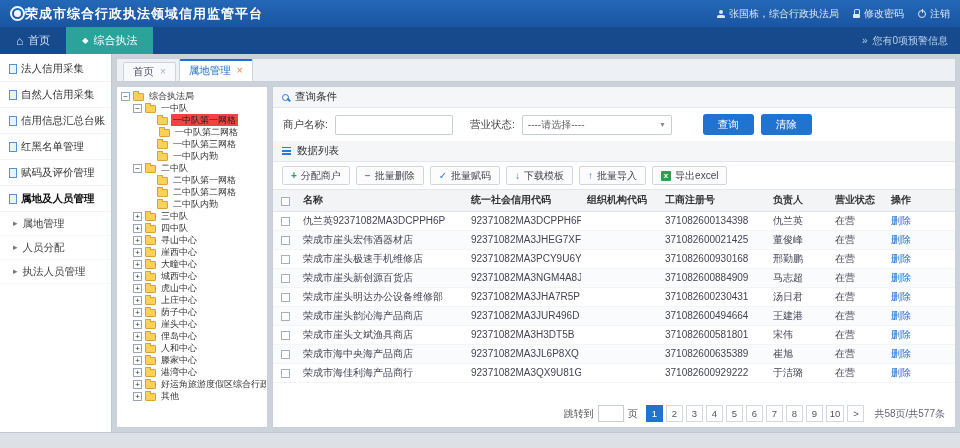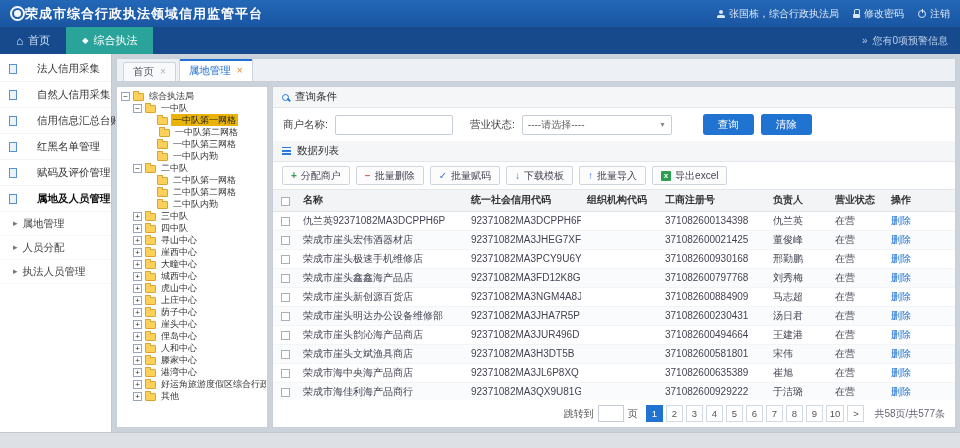--- a/index.html
+++ b/index.html
@@ -23,42 +23,42 @@
 
 .nav-bar{height:27px;background:#174a8d;display:flex;align-items:stretch;color:#cfe0f5;flex:none;font-size:11px}
 .nav-item{display:flex;align-items:center;gap:5px;padding:0 16px;cursor:pointer}
 .nav-item.active{background:#2aa39b;color:#fff}
 .icon-home{font-size:12px;line-height:1}
 .icon-diamond{font-size:8px;line-height:1}
 .nav-right{margin-left:auto;display:flex;align-items:center;gap:5px;padding:0 12px;font-size:10px;color:#b9cfeb;cursor:pointer}
 
 .main-wrap{flex:1;display:flex;min-height:0}
 .sidebar{width:112px;background:#fff;border-right:1px solid #bfc7d1;flex:none;padding-top:2px}
-.side-item{height:26px;display:flex;align-items:center;gap:20px;padding:0 9px;border-bottom:1px solid #f1f3f5;font-size:10.5px;color:#333;cursor:pointer;white-space:nowrap}
+.side-item{height:26px;display:flex;align-items:center;gap:4px;padding:0 9px;border-bottom:1px solid #f1f3f5;font-size:10.5px;color:#333;cursor:pointer;white-space:nowrap}
 .side-item.active{font-weight:bold;color:#111}
 .icon-doc{width:8px;height:10px;border:1px solid #5b8fd4;background:#eaf2fc;flex:none}
 .side-sub{height:24px;display:flex;align-items:center;gap:5px;padding:0 9px 0 13px;font-size:10.5px;color:#444;cursor:pointer;border-bottom:1px solid #f7f8f9;white-space:nowrap}
 .side-sub .arrow{color:#777;font-size:9px;line-height:1}
 .content{flex:1;display:flex;flex-direction:column;min-width:0;padding:4px;gap:4px}
 
 .tabbar{height:24px;background:#edf1f6;border:1px solid #c8cfd8;display:flex;align-items:flex-end;padding:0 6px;gap:3px;flex:none}
 .tab{height:19px;display:flex;align-items:center;gap:6px;padding:0 9px;font-size:10.5px;background:#f7f9fb;border:1px solid #ccd4dd;border-bottom:none;color:#556;border-radius:2px 2px 0 0;cursor:pointer;white-space:nowrap}
 .tab.active{background:#fff;color:#1f6ed4;border-top:2px solid #1f6ed4;height:22px}
 .tab-close{color:#a9b3bd;font-size:10px;line-height:1}
 .tab.active .tab-close{color:#e2862f}
 
 .content-body{flex:1;display:flex;gap:4px;min-height:0}
 .tree-panel{width:152px;background:#fff;border:1px solid #c8cfd8;flex:none;padding:3px 1px;overflow:hidden}
 .tree-node{height:12px;display:flex;align-items:center;gap:3px;font-size:9px;color:#333;white-space:nowrap;cursor:pointer;overflow:hidden}
 .toggle{width:9px;height:9px;flex:none;border:1px solid #97a6b8;background:#fff;font-size:8px;line-height:7px;text-align:center;color:#333}
 .toggle-sp{width:9px;flex:none}
 .icon-folder{width:11px;height:8px;background:#fdd05a;border:1px solid #d9a52e;border-radius:1px;position:relative;flex:none;margin-top:2px}
 .icon-folder::before{content:"";position:absolute;top:-3px;left:-1px;width:4px;height:2px;background:#fdd05a;border:1px solid #d9a52e;border-bottom:none;border-radius:1px 1px 0 0}
 .tree-label{padding:0 2px}
-.tree-label.selected{background:#eab308;color:#222}
+.tree-label.selected{background:#ef4444;color:#222}
 
 .main-panel{flex:1;background:#fff;border:1px solid #c8cfd8;display:flex;flex-direction:column;min-width:0;overflow:hidden}
 .sec-header{height:21px;background:#f4f6f8;border-bottom:1px solid #e3e7eb;display:flex;align-items:center;gap:6px;padding:0 9px;font-size:10.5px;color:#333;flex:none}
 .icon-search{width:7px;height:7px;border:1.5px solid #2a7ae0;border-radius:50%;position:relative;flex:none}
 .icon-search::after{content:"";position:absolute;width:4px;height:1.5px;background:#2a7ae0;right:-3px;bottom:-1px;transform:rotate(45deg)}
 .icon-list{width:9px;height:8px;flex:none;background:repeating-linear-gradient(to bottom,#2a7ae0 0 1.5px,transparent 1.5px 3.2px)}
 .query-form{display:flex;align-items:center;gap:7px;padding:6px 10px;font-size:10.5px;color:#444;flex:none}
 .q-input{width:118px;height:20px;border:1px solid #c6cdd6;border-radius:2px;padding:0 5px;font-size:10px;font-family:inherit}
 .select-box{width:150px;height:20px;border:1px solid #c6cdd6;border-radius:2px;display:flex;align-items:center;justify-content:space-between;padding:0 5px;color:#666;font-size:10px;cursor:pointer}
 .select-box .caret{font-size:7px;color:#888}
@@ -400,30 +400,20 @@
       <td>荣成市崖头极速手机维修店</td>
       <td>92371082MA3PCY9U6Y</td>
       <td></td>
       <td>371082600930168</td>
       <td>邢勤鹏</td>
       <td>在营</td>
       <td><a class="del-link">删除</a></td>
     </tr>
                 <tr>
       <td class="col-cb"><span class="cb"></span></td>
-      <td>荣成市崖头鑫鑫海产品店</td>
-      <td>92371082MA3FD12K8G</td>
-      <td></td>
-      <td>371082600797768</td>
-      <td>刘秀梅</td>
-      <td>在营</td>
-      <td><a class="del-link">删除</a></td>
-    </tr>
-                <tr>
-      <td class="col-cb"><span class="cb"></span></td>
       <td>荣成市崖头新创源百货店</td>
       <td>92371082MA3NGM4A8J</td>
       <td></td>
       <td>371082600884909</td>
       <td>马志超</td>
       <td>在营</td>
       <td><a class="del-link">删除</a></td>
     </tr>
                 <tr>
       <td class="col-cb"><span class="cb"></span></td>

